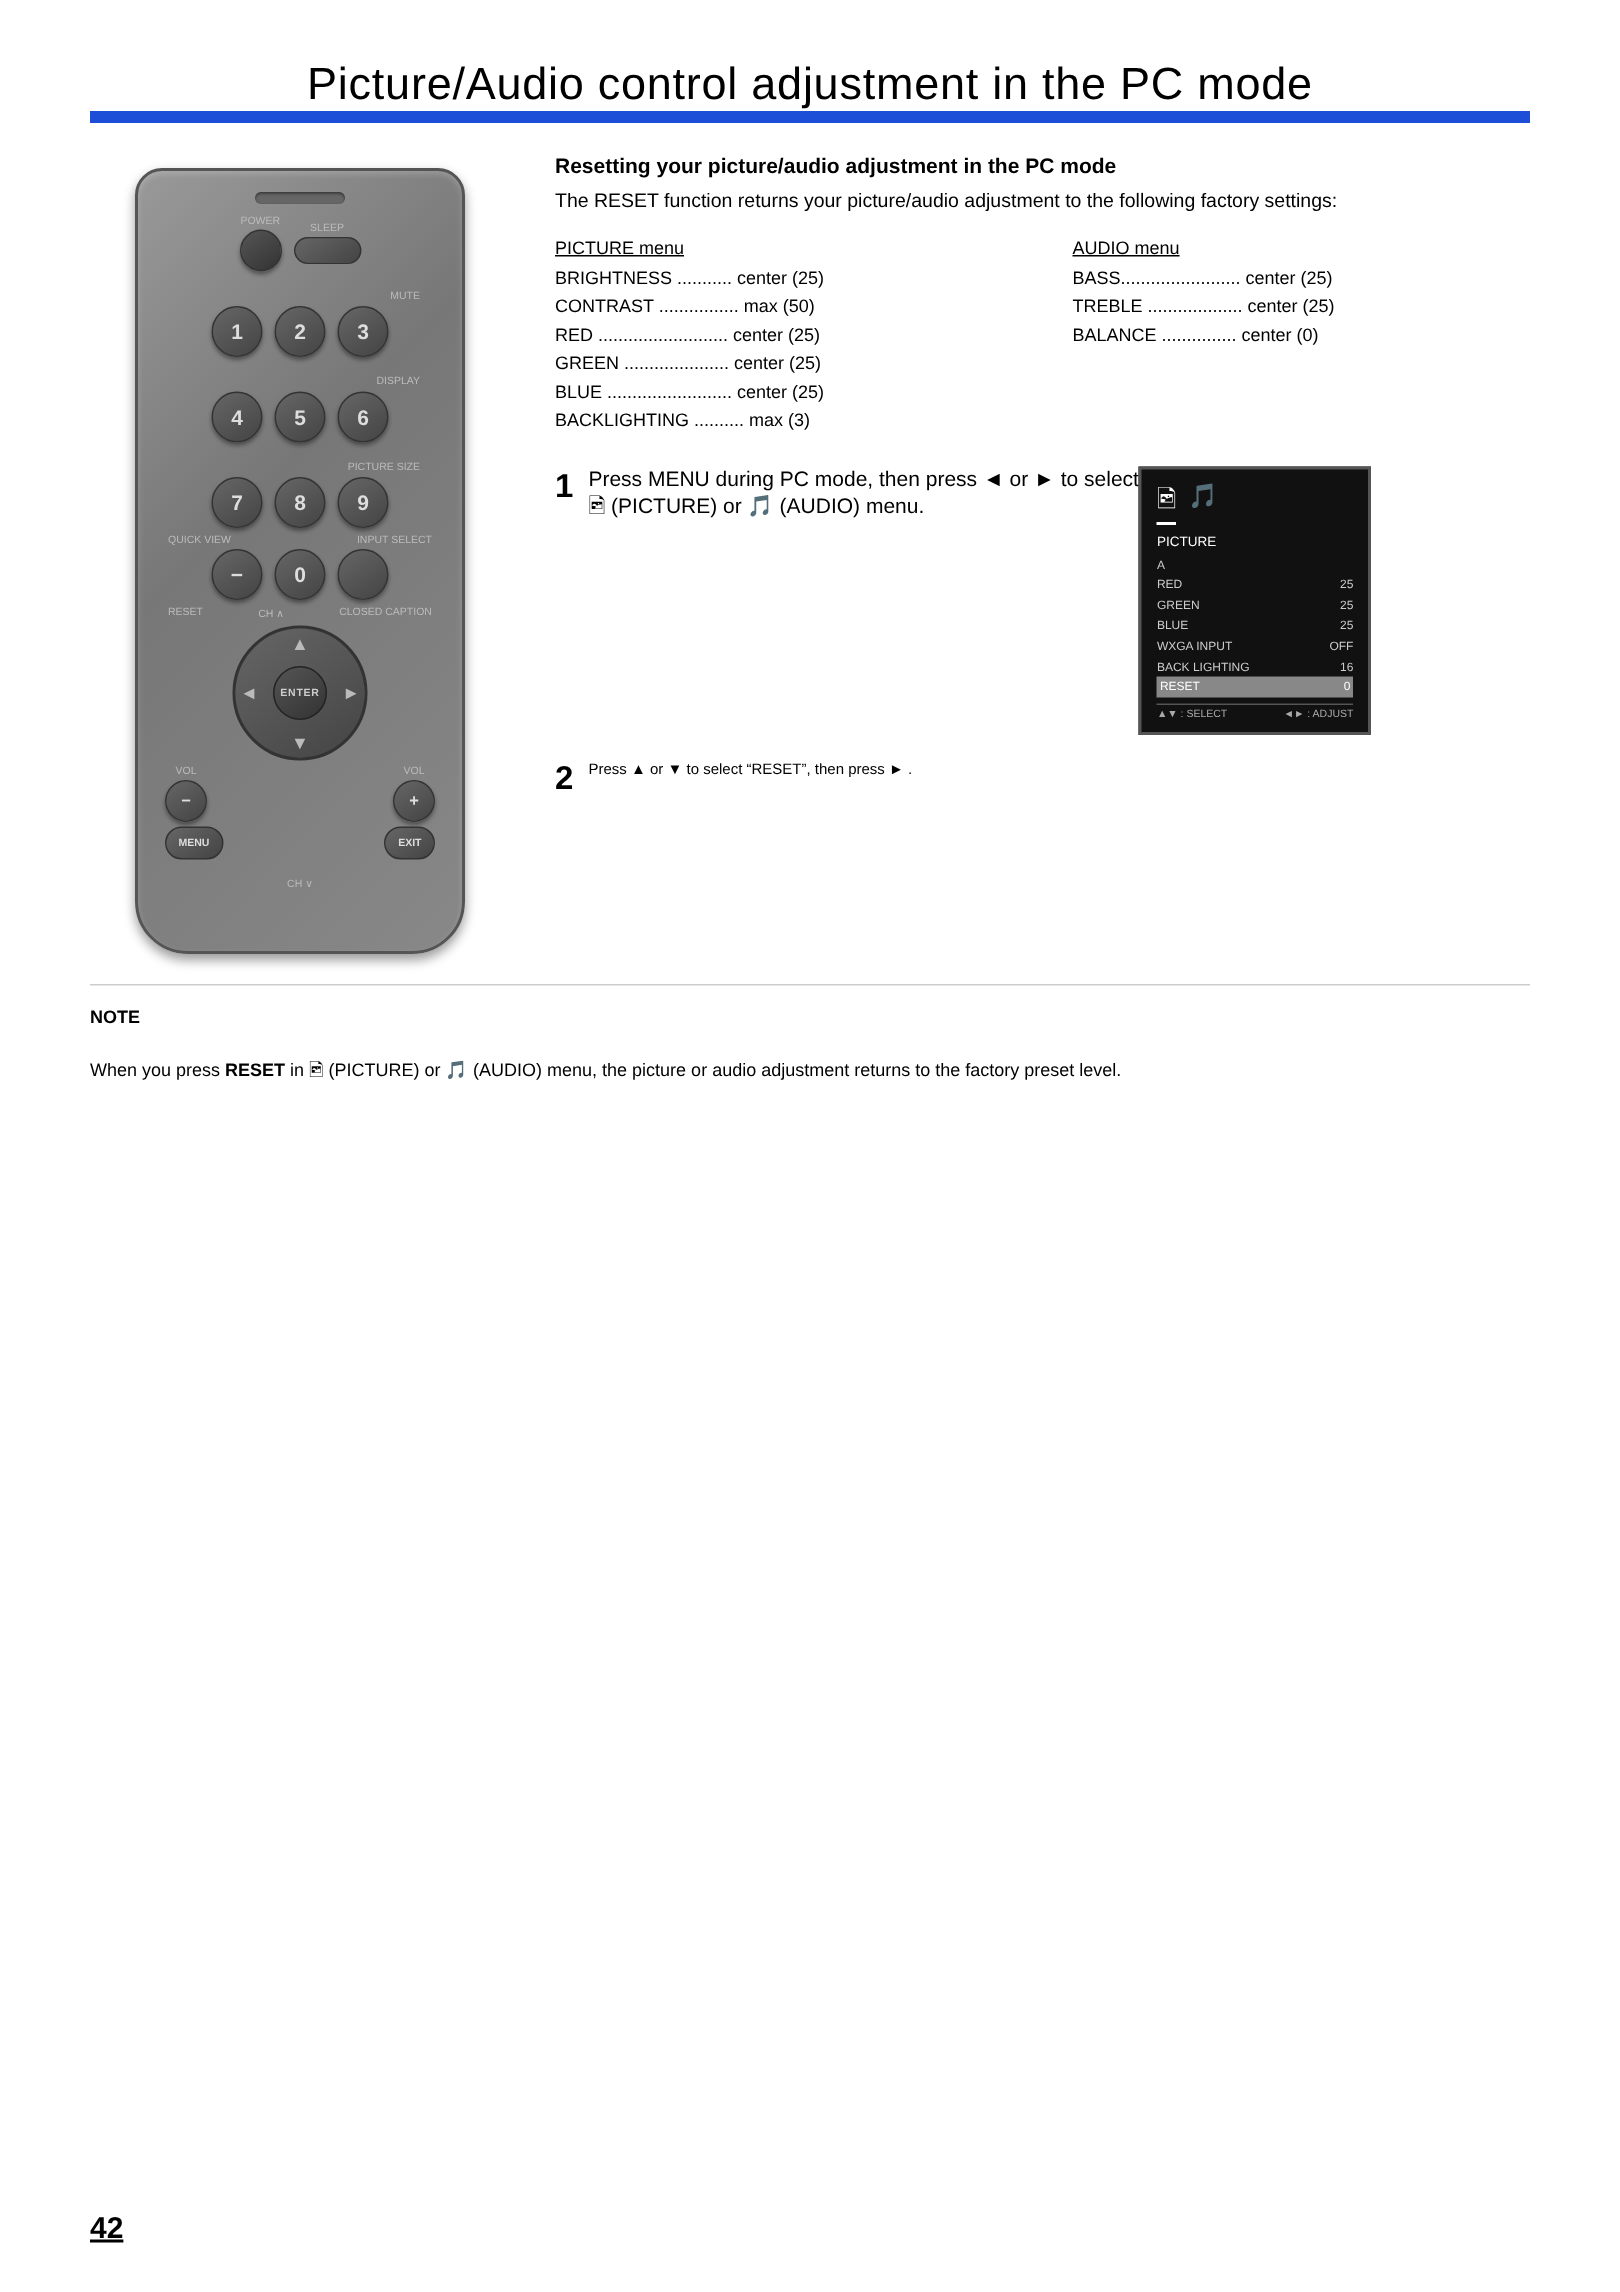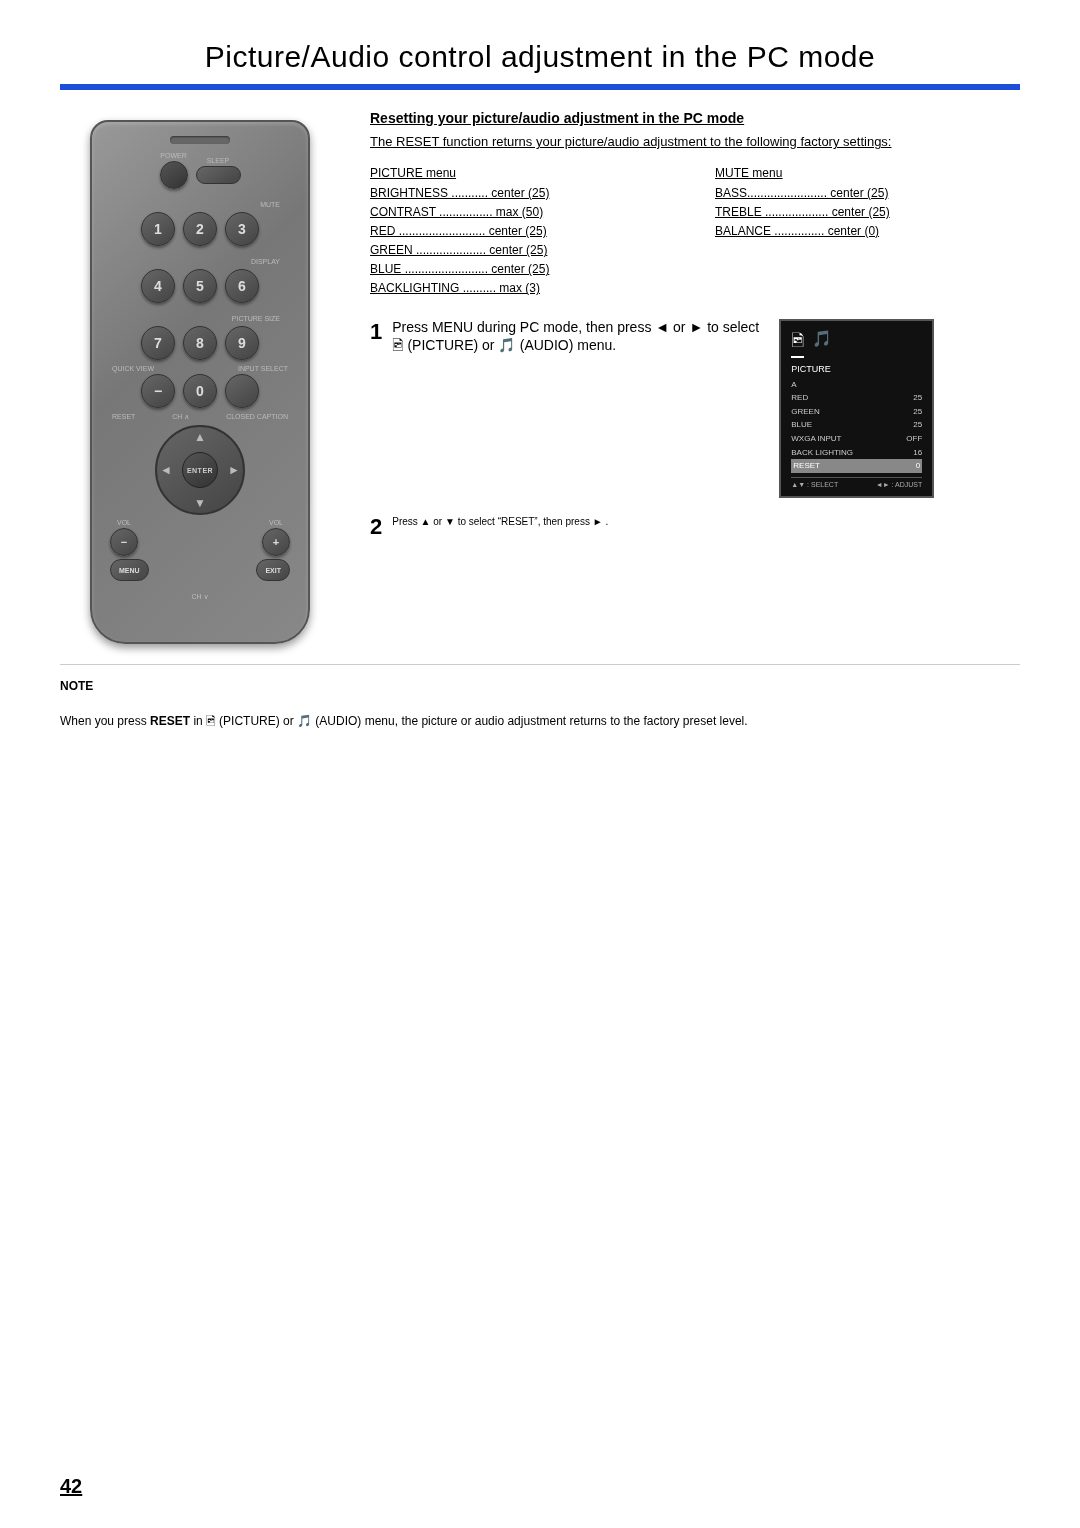--- a/index.html
+++ b/index.html
@@ -15,22 +15,22 @@
 
     .page-container {
       padding: 40px 60px 40px 60px;
       max-width: 1080px;
     }
 
     .page-title {
       font-size: 30px;
       font-weight: normal;
       text-align: center;
-      padding-bottom: 10px;
-      border-bottom: 6px solid #1d4ed8;
+      padding-bottom: 0;
+      border-bottom: 8px solid #1d4ed8;
       margin-bottom: 20px;
       letter-spacing: 0.5px;
     }
 
     .main-content {
       display: flex;
       gap: 30px;
       margin-top: 10px;
     }
 
@@ -39,21 +39,20 @@
       flex-shrink: 0;
     }
 
     .right-column {
       flex: 1;
     }
 
     
     .reset-section {
       margin-bottom: 10px;
-      text-decoration: underline;
     }
 
     .reset-title {
       font-weight: bold;
       font-size: 14px;
       margin-bottom: 6px;
     }
 
     .reset-desc {
       font-size: 13px;
@@ -105,21 +104,20 @@
     }
 
     .step-content {
       font-size: 10px;
       line-height: 1.6;
       flex: 1;
     }
 
     .step1-inner {
       display: flex;
-      gap: 20px;
       align-items: flex-start;
     }
 
     .step1-text {
       flex: 1;
     }
 
     
     .screen-mockup {
       border: 2px solid #555;
@@ -468,21 +466,21 @@
           <div class="settings-col">
             <div class="settings-col-title">PICTURE menu</div>
             <div class="settings-row">BRIGHTNESS ........... center (25)</div>
             <div class="settings-row">CONTRAST ................ max (50)</div>
             <div class="settings-row">RED .......................... center (25)</div>
             <div class="settings-row">GREEN ..................... center (25)</div>
             <div class="settings-row">BLUE ......................... center (25)</div>
             <div class="settings-row">BACKLIGHTING .......... max (3)</div>
           </div>
           <div class="settings-col">
-            <div class="settings-col-title">MUTE menu</div>
+            <div class="settings-col-title">AUDIO menu</div>
             <div class="settings-row">BASS........................ center (25)</div>
             <div class="settings-row">TREBLE ................... center (25)</div>
             <div class="settings-row">BALANCE ............... center (0)</div>
           </div>
         </div>
       </div>
 
       <div class="steps-section">
 
         <div class="step">

